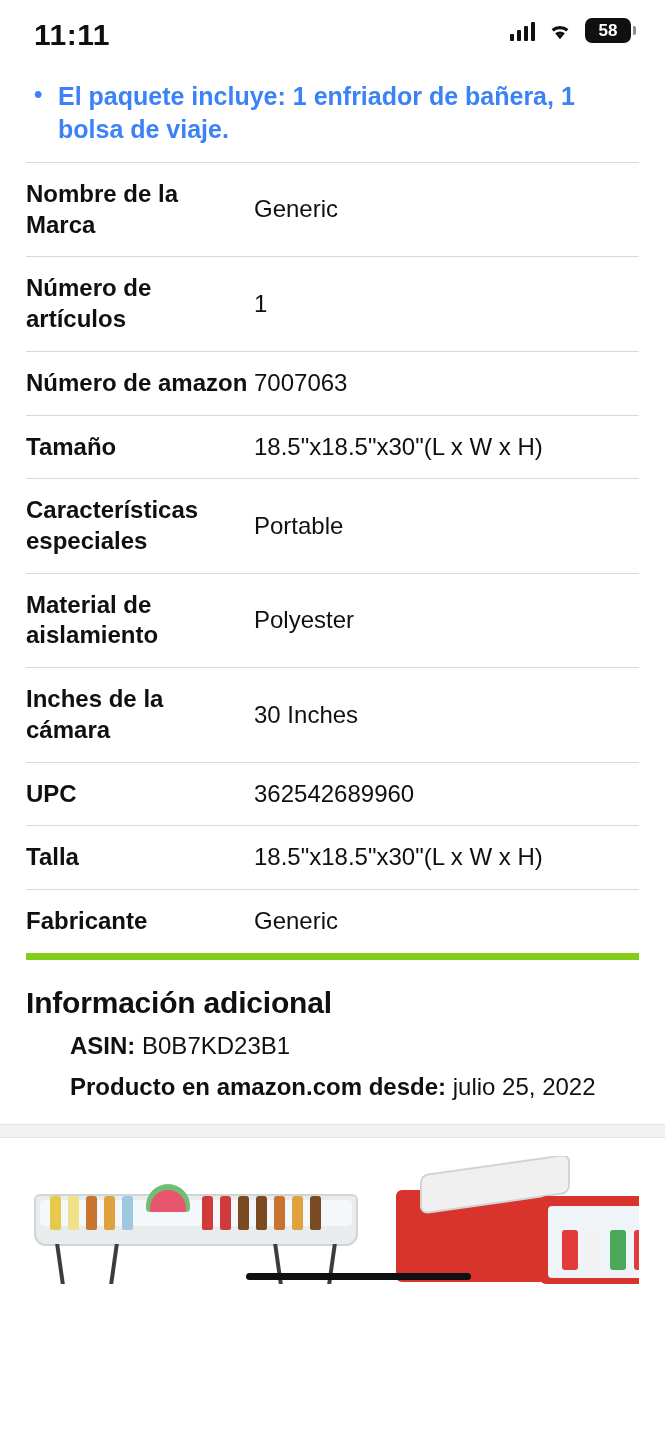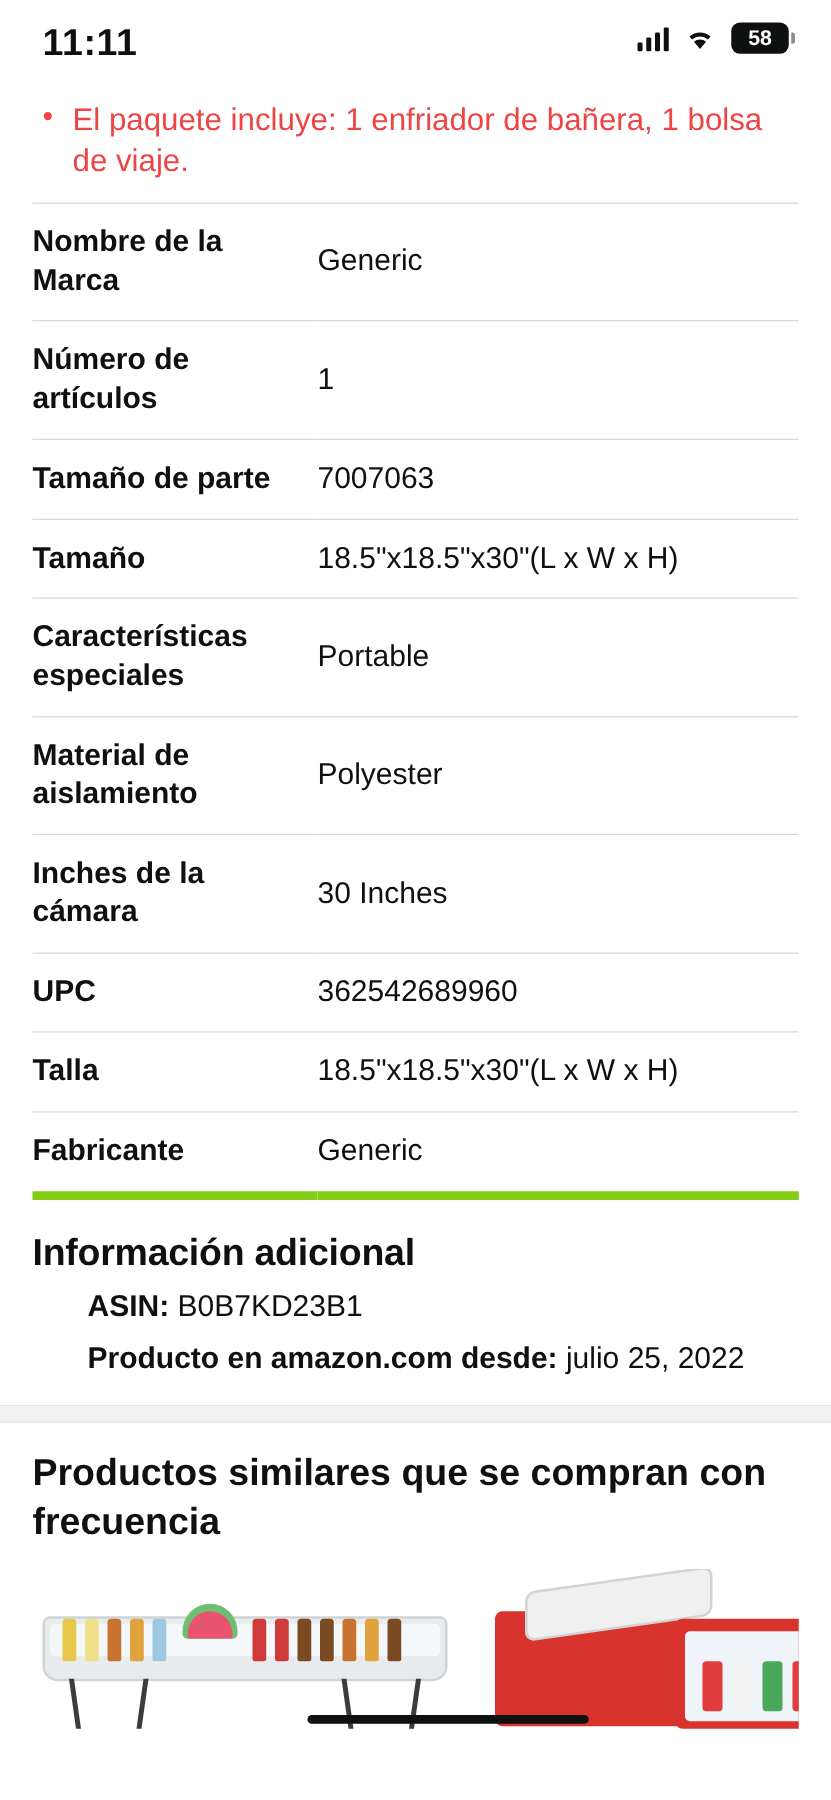--- a/index.html
+++ b/index.html
@@ -76,21 +76,22 @@
 
   
   .content { padding: 0 26px; }
 
   .bullet-list { margin: 8px 0 0 0; padding: 0; list-style: none; }
   .bullet-item {
     position: relative;
     padding-left: 32px;
     font-size: 25px;
     line-height: 1.32;
-    color: #ef4444;
+    color: #3b82f6;
+    font-weight: bold;
   }
   .bullet-item:before {
     content: "•";
     position: absolute;
     left: 8px;
     top: -2px;
     font-size: 24px;
   }
 
   h2.section-title {
@@ -333,21 +334,21 @@
     <tbody>
       <tr>
         <th>Nombre de la Marca</th>
         <td>Generic</td>
       </tr>
       <tr>
         <th>Número de artículos</th>
         <td>1</td>
       </tr>
       <tr>
-        <th>Tamaño de parte</th>
+        <th>Número de amazon</th>
         <td>7007063</td>
       </tr>
       <tr>
         <th>Tamaño</th>
         <td>18.5"x18.5"x30"(L x W x H)</td>
       </tr>
       <tr>
         <th>Características especiales</th>
         <td>Portable</td>
       </tr>
@@ -382,21 +383,20 @@
   </div>
   <div class="info-line">
     <span class="label">Producto en amazon.com desde:</span>
     <span class="value">julio 25, 2022</span>
   </div>
 </div>
 
 <div class="divider-band"></div>
 
 <div class="content">
-  <h2 class="similar-title">Productos similares que se compran con frecuencia</h2>
 
   <div class="cards-strip">
 
     <div class="product-card">
       <div class="img-cooler-table">
         <div class="ct-tub"></div>
         <div class="ct-ice"></div>
         <div class="ct-bottle" style="left:24px;background:#e6c84a;"></div>
         <div class="ct-bottle" style="left:42px;background:#f0e08a;"></div>
         <div class="ct-bottle" style="left:60px;background:#c8732f;"></div>

